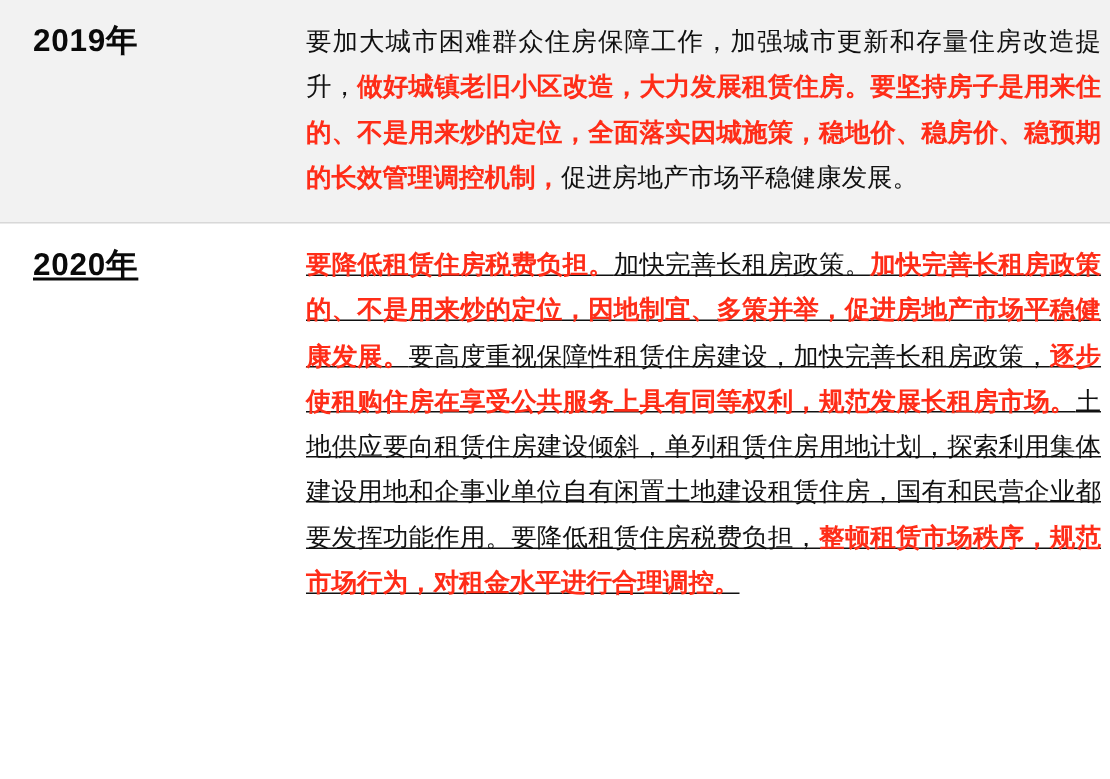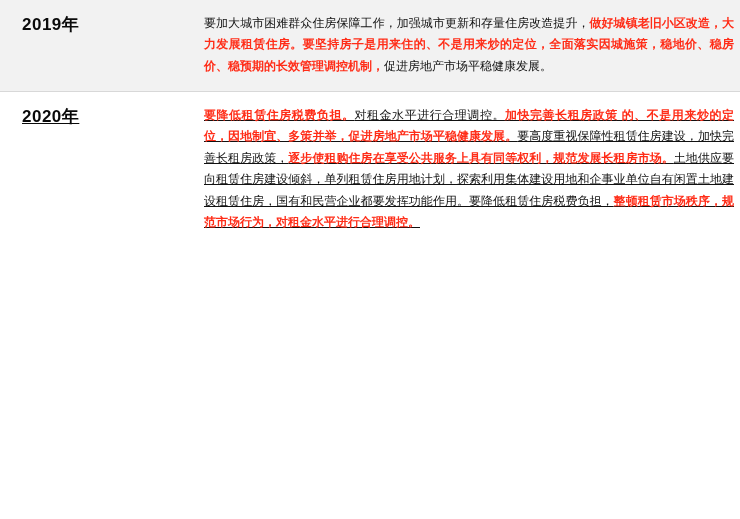--- a/index.html
+++ b/index.html
@@ -21,30 +21,30 @@
   .table tr {
     background: #ffffff;
   }
   .table tr.shaded {
     background: #f2f2f2;
   }
   .year-cell {
     width: 168px;
     vertical-align: top;
     padding: 13px 0 13px 22px;
-    font-size: 17px;
+    font-size: 21px;
     font-weight: bold;
     color: #0a0a0a;
     letter-spacing: 0.5px;
     white-space: nowrap;
   }
   .text-cell {
     vertical-align: top;
     padding: 13px 6px 14px 14px;
-    font-size: 12px;
+    font-size: 17px;
     line-height: 1.78;
     color: #111111;
     text-align: justify;
     text-justify: inter-ideograph;
     margin-top: 10px;
   }
   .text-cell .hl {
     color: #ff2d18;
     font-weight: bold;
   }
@@ -68,21 +68,21 @@
   <tbody>
     <tr class="shaded">
       <td class="year-cell">2019年</td>
       <td class="text-cell">
         <span>要加大城市困难群众住房保障工作，加强城市更新和存量住房改造提升，</span><span class="hl">做好城镇老旧小区改造，大力发展租赁住房。要坚持房子是用来住的、不是用来炒的定位，全面落实因城施策，稳地价、稳房价、稳预期的长效管理调控机制，</span><span>促进房地产市场平稳健康发展。</span>
       </td>
     </tr>
     <tr class="row-divider">
       <td class="year-cell">2020年</td>
       <td class="text-cell">
-        <span class="hl">要降低租赁住房税费负担。</span><span>对租金水平进行合理调控。</span><span class="hl">加快完善长租房政策 的、不是用来炒的定位，因地制宜、多策并举，促进房地产市场平稳健康发展。</span><span>要高度重视保障性租赁住房建设，加快完善长租房政策，</span><span class="hl">逐步使租购住房在享受公共服务上具有同等权利，规范发展长租房市场。</span><span>土地供应要向租赁住房建设倾斜，单列租赁住房用地计划，探索利用集体建设用地和企事业单位自有闲置土地建设租赁住房，国有和民营企业都要发挥功能作用。要降低租赁住房税费负担，</span><span class="hl">整顿租赁市场秩序，规范市场行为，对租金水平进行合理调控。</span>
+        <span class="hl">要降低租赁住房税费负担。</span><span>加快完善长租房政策。</span><span class="hl">加快完善长租房政策 的、不是用来炒的定位，因地制宜、多策并举，促进房地产市场平稳健康发展。</span><span>要高度重视保障性租赁住房建设，加快完善长租房政策，</span><span class="hl">逐步使租购住房在享受公共服务上具有同等权利，规范发展长租房市场。</span><span>土地供应要向租赁住房建设倾斜，单列租赁住房用地计划，探索利用集体建设用地和企事业单位自有闲置土地建设租赁住房，国有和民营企业都要发挥功能作用。要降低租赁住房税费负担，</span><span class="hl">整顿租赁市场秩序，规范市场行为，对租金水平进行合理调控。</span>
       </td>
     </tr>
     <tr class="sep">
       <td></td>
       <td></td>
     </tr>
   </tbody>
 </table>
 
 </body></html>

